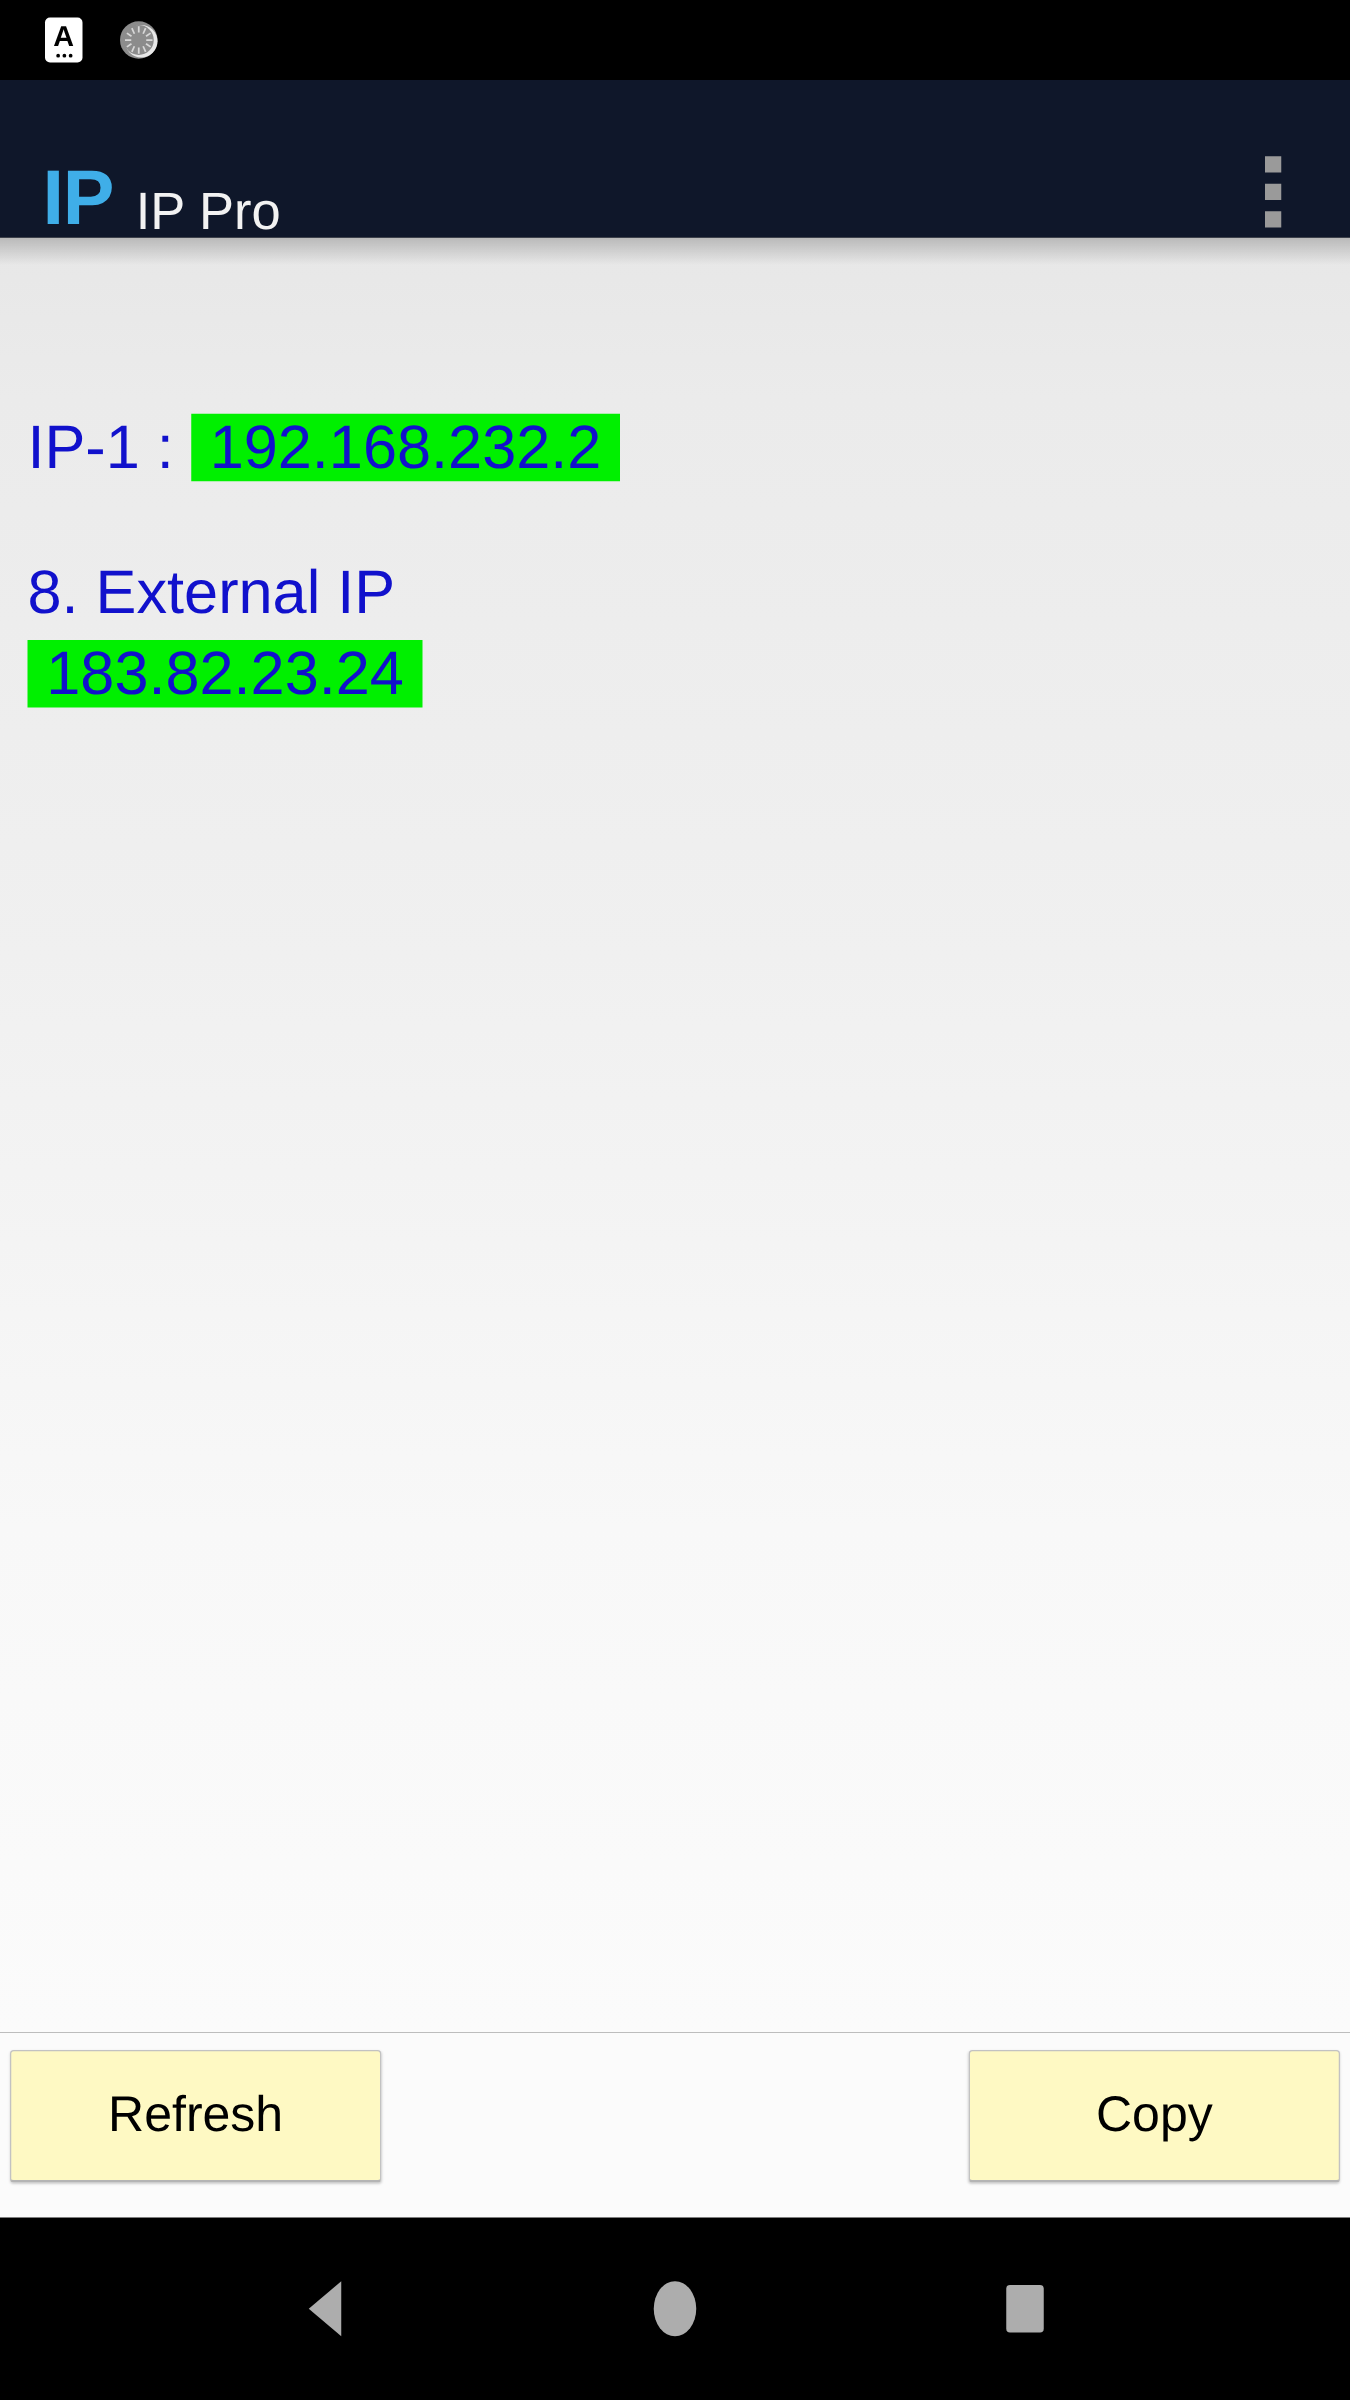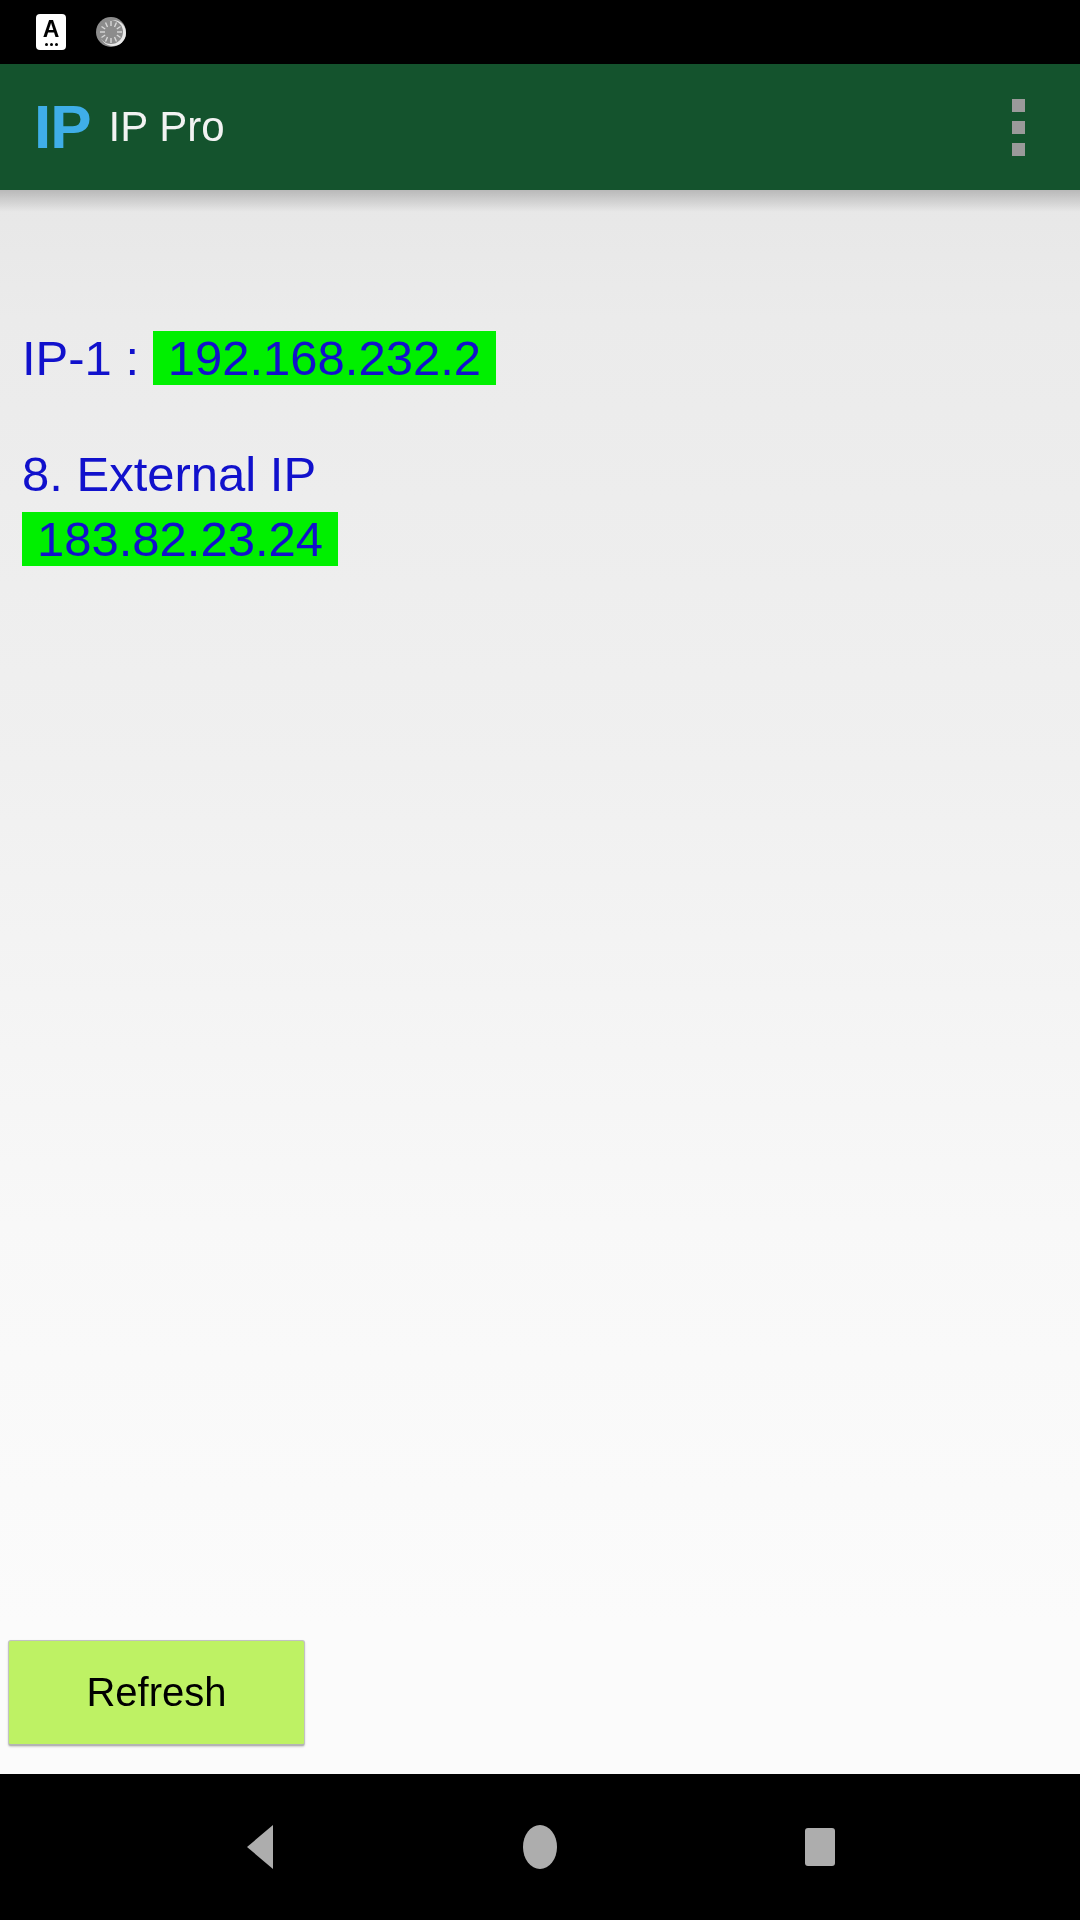--- a/index.html
+++ b/index.html
@@ -50,22 +50,22 @@
   .batt-icon { width:26px; height:40px; }
   .clock {
     color:#ffffff; font-size:33px; letter-spacing:0.5px;
     font-family:"Liberation Sans", sans-serif;
     margin-left:6px; line-height:1;
   }
 
   
   #app-bar {
     height:126px; flex:0 0 126px;
-    background:#14532d;
-    display:flex; align-items:center;
+    background:#0f172a;
+    display:flex; align-items:flex-end;
     padding:0 34px 0 34px;
     position:relative; z-index:5;
   }
   #brand-logo {
     font-size:62px; font-weight:bold;
     color:#3FAEE8;
     letter-spacing:-1px; line-height:1;
     font-family:"Liberation Sans", sans-serif;
   }
   #app-title {
@@ -111,21 +111,21 @@
 
   
   #button-bar {
     flex:0 0 148px; height:148px;
     position:relative;
     background:#fbfbfb;
   }
   .btn {
     position:absolute; top:14px;
     height:106px;
-    background:#bef264;
+    background:#fef9c3;
     border:1px solid #c2c2c2;
     border-bottom:2px solid #b4b4b4;
     border-radius:3px;
     color:#000000; font-size:40px;
     font-family:"Liberation Sans", sans-serif;
     display:flex; align-items:center; justify-content:center;
     box-shadow:0 1px 2px rgba(0,0,0,0.18);
   }
   #refresh-button { left:8px; width:297px; }
   #copy-button { right:8px; width:297px; }
@@ -212,20 +212,21 @@
       <div class="iface-title">8. External IP</div>
       <div class="iface-iprow">
         <span class="ip-value">183.82.23.24</span>
       </div>
     </div>
 
   </div>
 
   <div id="button-bar">
     <div class="btn" id="refresh-button">Refresh</div>
+    <div class="btn" id="copy-button">Copy</div>
   </div>
 
   <div id="nav-bar">
     <div class="nav-btn">
       <span class="nav-back"></span>
     </div>
     <div class="nav-btn">
       <span class="nav-home"></span>
     </div>
     <div class="nav-btn">

